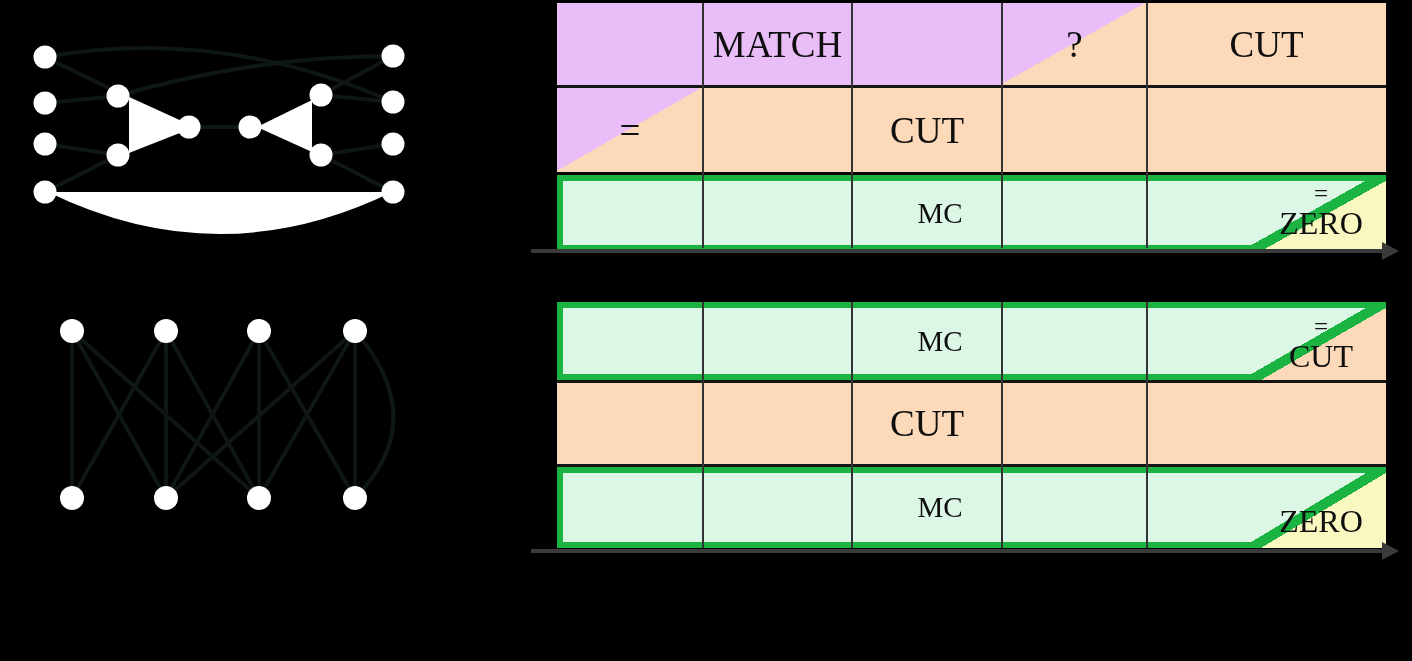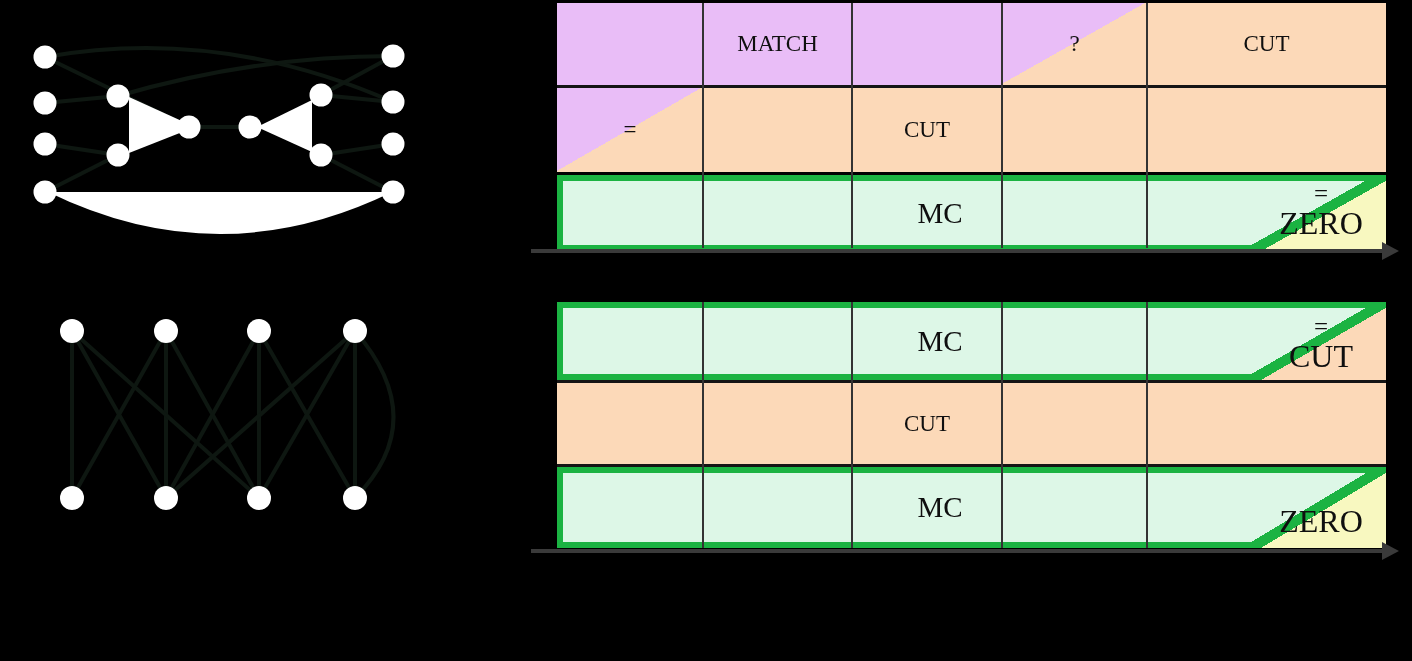--- a/index.html
+++ b/index.html
@@ -7,21 +7,21 @@
          font-family:"Liberation Serif", serif;}
   .lbl{font-family:"Liberation Serif", serif;color:#0f0f0f;}
   svg.graphs{position:absolute;left:0;top:0;z-index:1;}
 
   
   .ptable{position:absolute;left:557px;width:829px;z-index:2;}
   #table-top{top:3px;height:245px;}
   #table-bottom{top:302px;height:246px;}
   .trow{display:flex;width:829px;}
   .trow .cell{display:flex;align-items:center;justify-content:center;box-sizing:border-box;
-              font-size:23px;}
+              font-size:37px;}
   .w1{width:146px}.w2{width:149px}.w3{width:150px}.w4{width:145px}.w5{width:239px}
   .bg-purple{background:var(--purple)}
   .bg-orange{background:var(--orange)}
   .diag{background:linear-gradient(to bottom right, var(--purple) calc(50% - 1px), var(--orange) calc(50% - 1px));}
   #table-top .r1{height:82px;}
   #table-top .r2{height:84px;border-top:3px solid #151515;}
   #table-bottom .r2{height:87px;border-top:3px solid #151515;border-bottom:3px solid #151515;box-sizing:border-box;}
 
   .vsep{position:absolute;top:0;bottom:0;width:2px;background:#333;z-index:4;}
   .vs1{left:145px}.vs2{left:294px}.vs3{left:444px}.vs4{left:589px}

